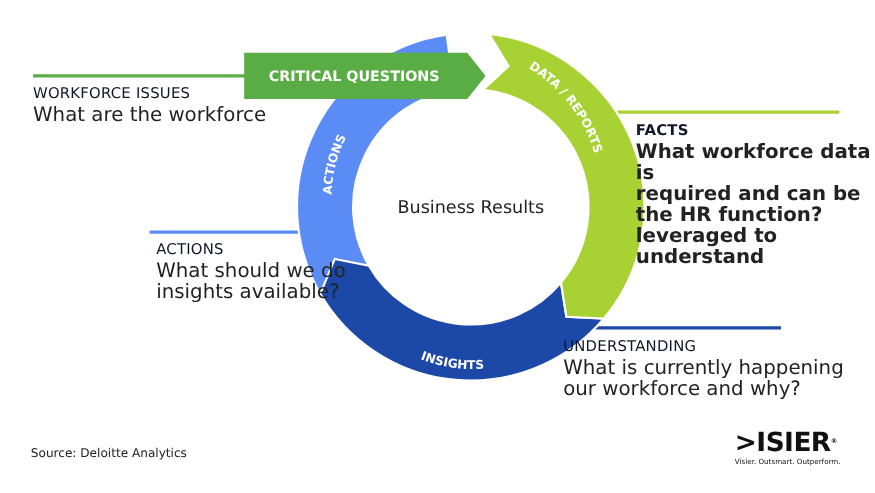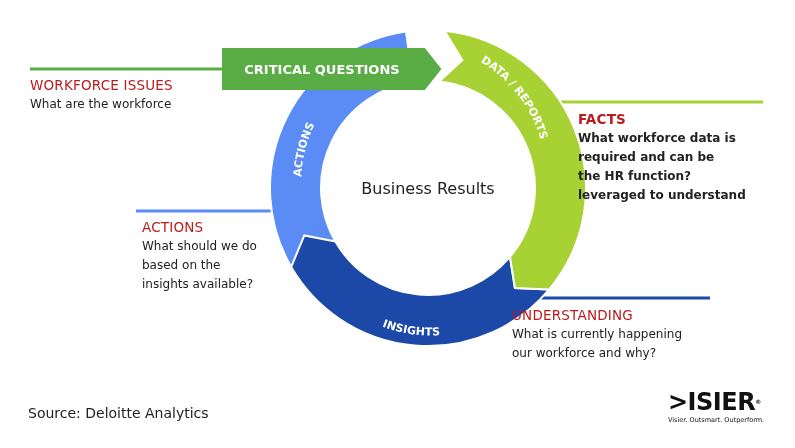--- a/index.html
+++ b/index.html
@@ -1,22 +1,22 @@
 <!DOCTYPE html>
 <html><head>
 <meta charset="utf-8">
 <style>
   html, body { margin: 0; padding: 0; background: #ffffff; }
   body { width: 795px; height: 448px; position: relative; overflow: hidden;
          font-family: "DejaVu Sans", "Liberation Sans", sans-serif; }
   #diagram { position: absolute; left: 0; top: 0; }
   .callout { position: absolute; line-height: 19px; }
-  .callout .head { color: #b91c1c; font-size: 13.5px; letter-spacing: 0.2px; }
-  .callout .body { color: #222222; font-size: 12px; }
-  .source { position: absolute; left: 28px; top: 405px; font-size: 14px; color: #222; }
+  .callout .head { color: #0f172a; font-size: 13.5px; letter-spacing: 0.2px; }
+  .callout .body { color: #222222; font-size: 18px; }
+  .source { position: absolute; left: 28px; top: 405px; font-size: 11px; color: #222; }
   .logo { position: absolute; left: 668px; top: 390px; width: 110px; }
   .logo .mark { font-family: "DejaVu Sans", sans-serif; font-weight: bold; font-size: 24px;
                 letter-spacing: -0.5px; color: #111; line-height: 24px; }
   .logo .reg { font-size: 6px; vertical-align: bottom; }
   .logo .tag { font-size: 6.5px; font-weight: normal; color: #111; margin-top: 2px; white-space: nowrap; }
 </style>
 </head>
 <body>
 
 <svg id="diagram" width="795" height="448" viewBox="0 0 795 448">
@@ -61,21 +61,20 @@
   <div class="head">FACTS</div>
   <div class="body">What workforce data is</div>
   <div class="body">required and can be</div>
   <div class="body">the HR function?</div>
   <div class="body">leveraged to understand</div>
 </div>
 
 <div class="callout" style="left:142px; top:218px;">
   <div class="head">ACTIONS</div>
   <div class="body">What should we do</div>
-  <div class="body">based on the</div>
   <div class="body">insights available?</div>
 </div>
 
 <div class="callout" style="left:512px; top:306px;">
   <div class="head">UNDERSTANDING</div>
   <div class="body">What is currently happening</div>
   <div class="body">our workforce and why?</div>
 </div>
 
 <div class="source">Source: Deloitte Analytics</div>

